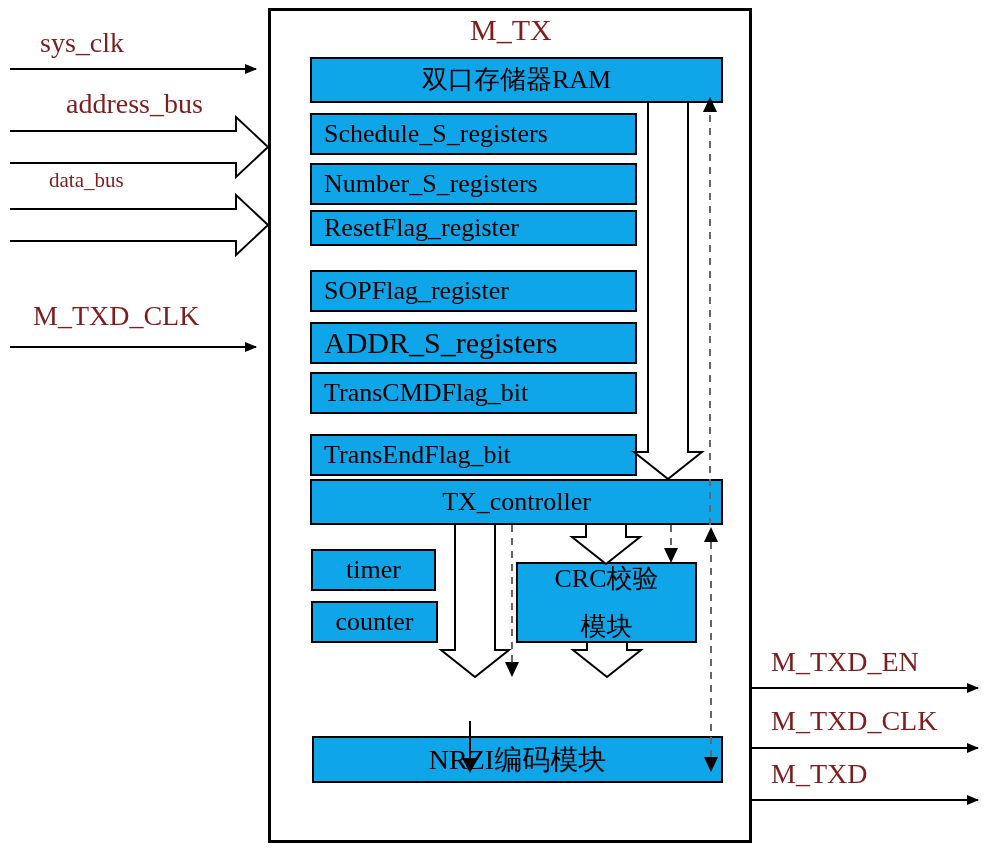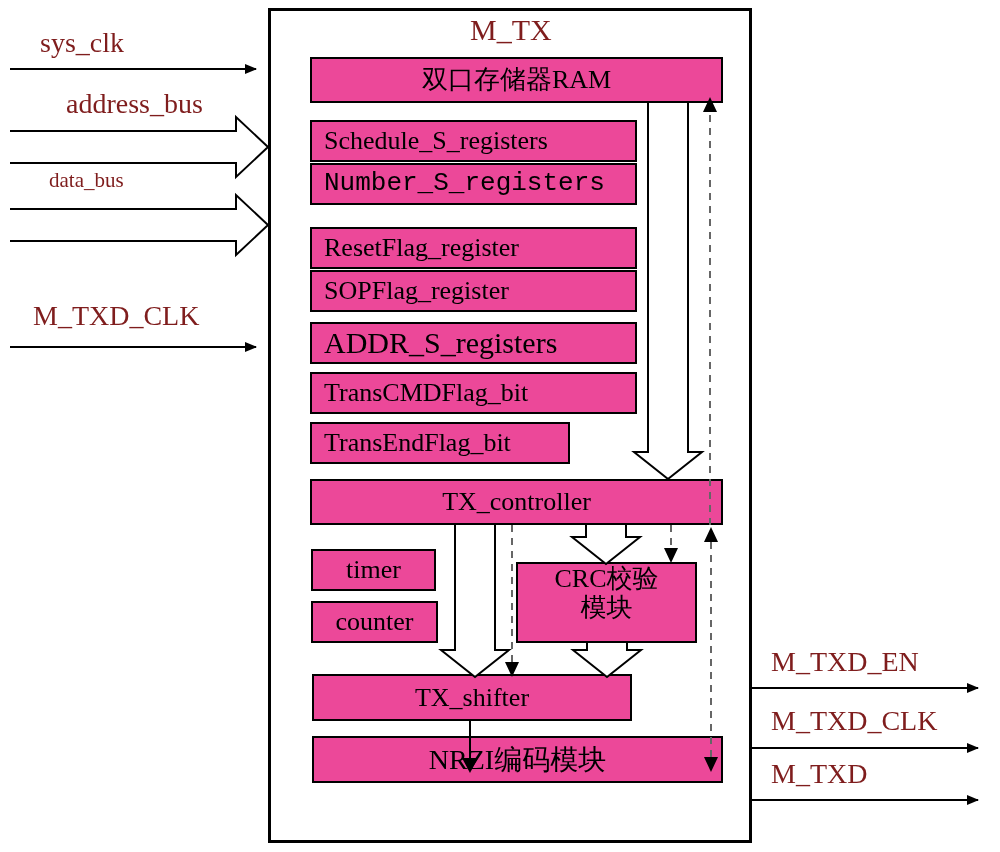--- a/index.html
+++ b/index.html
@@ -19,21 +19,21 @@
     position: absolute;
     left: 0;
     top: 0;
     width: 1000px;
     height: 852px;
   }
   .box {
     position: absolute;
     box-sizing: border-box;
     border: 2px solid #000000;
-    background: #ec4899;
+    background: #0ea5e9;
     display: flex;
     align-items: center;
     justify-content: center;
     color: #000000;
     line-height: 1.12;
     text-align: center;
   }
   .box.outer {
     background: transparent;
     display: block;
@@ -42,85 +42,82 @@
     position: absolute;
     color: #7f1d1d;
     white-space: nowrap;
   }
   .reg-text {
     justify-content: flex-start;
     padding-left: 12px;
   }
   .two-line {
     flex-direction: column;
-    justify-content: flex-start;
+    justify-content: space-between;
   }
   .two-line span { display: block; }
 </style>
 </head>
 <body>
 
 <div id="canvas">
 
   <div class="box outer" style="left:268px; top:8px; width:484px; height:835px; border-width:3px;"></div>
 
   <div class="lbl" style="left:470px; top:13px; font-size:30px;">M_TX</div>
 
   <div class="box" style="left:310px; top:57px; width:413px; height:46px; font-size:26px;">
     <span>双口存储器RAM</span>
   </div>
 
-  <div class="box reg-text" style="left:310px; top:120px; width:327px; height:42px; font-size:26px;">
+  <div class="box reg-text" style="left:310px; top:113px; width:327px; height:42px; font-size:26px;">
     <span>Schedule_S_registers</span>
   </div>
 
-  <div class="box reg-text" style="left:310px; top:163px; width:327px; height:42px; font-size:26px;font-family:Liberation Mono, monospace;">
+  <div class="box reg-text" style="left:310px; top:163px; width:327px; height:42px; font-size:26px;">
     <span>Number_S_registers</span>
   </div>
 
-  <div class="box reg-text" style="left:310px; top:227px; width:327px; height:42px; font-size:26px;">
+  <div class="box reg-text" style="left:310px; top:210px; width:327px; height:36px; font-size:26px;">
     <span>ResetFlag_register</span>
   </div>
 
   <div class="box reg-text" style="left:310px; top:270px; width:327px; height:42px; font-size:26px;">
     <span>SOPFlag_register</span>
   </div>
 
   <div class="box reg-text" style="left:310px; top:322px; width:327px; height:42px; font-size:30px;">
     <span>ADDR_S_registers</span>
   </div>
 
   <div class="box reg-text" style="left:310px; top:372px; width:327px; height:42px; font-size:26px;">
     <span>TransCMDFlag_bit</span>
   </div>
 
-  <div class="box reg-text" style="left:310px; top:422px; width:260px; height:42px; font-size:26px;">
+  <div class="box reg-text" style="left:310px; top:434px; width:327px; height:42px; font-size:26px;">
     <span>TransEndFlag_bit</span>
   </div>
 
   <div class="box" style="left:310px; top:479px; width:413px; height:46px; font-size:26px;">
     <span>TX_controller</span>
   </div>
 
   <div class="box" style="left:311px; top:549px; width:125px; height:42px; font-size:26px;">
     <span>timer</span>
   </div>
 
   <div class="box" style="left:311px; top:601px; width:127px; height:42px; font-size:26px;">
     <span>counter</span>
   </div>
 
   <div class="box two-line" style="left:516px; top:562px; width:181px; height:81px; font-size:26px;">
     <span>CRC校验</span>
     <span>模块</span>
   </div>
 
-  <div class="box" style="left:312px; top:674px; width:320px; height:47px; font-size:26px;">
-    <span>TX_shifter</span>
-  </div>
 
   <div class="box" style="left:312px; top:736px; width:411px; height:47px; font-size:28px;">
     <span>NRZI编码模块</span>
   </div>
 
   <svg class="layer" viewBox="0 0 1000 852">
     <defs>
       <marker id="solidArrow" markerWidth="12" markerHeight="12" refX="11" refY="5" orient="auto" markerUnits="userSpaceOnUse">
         <path d="M0,0 L12,5 L0,10 z" fill="#000000"></path>
       </marker>

